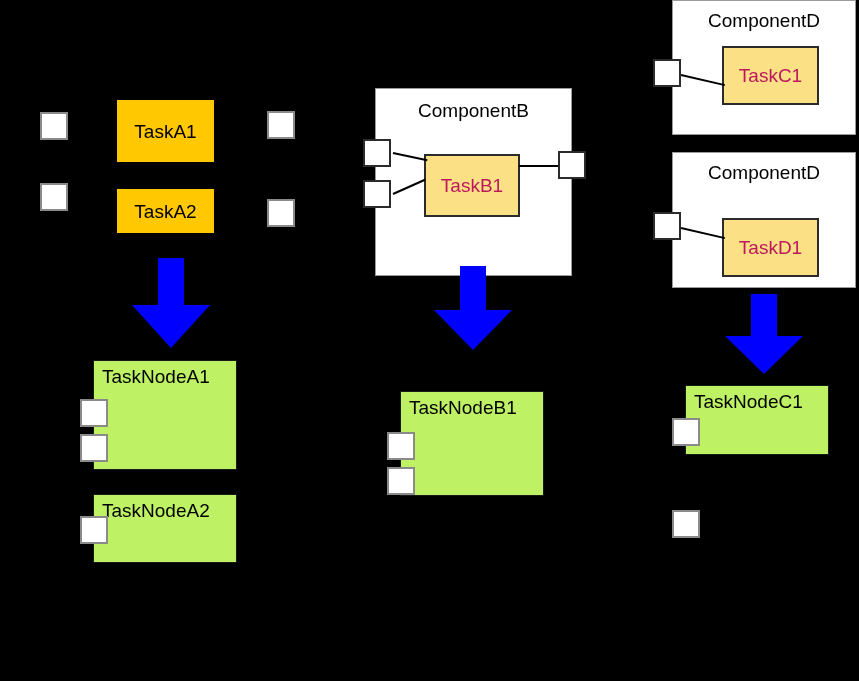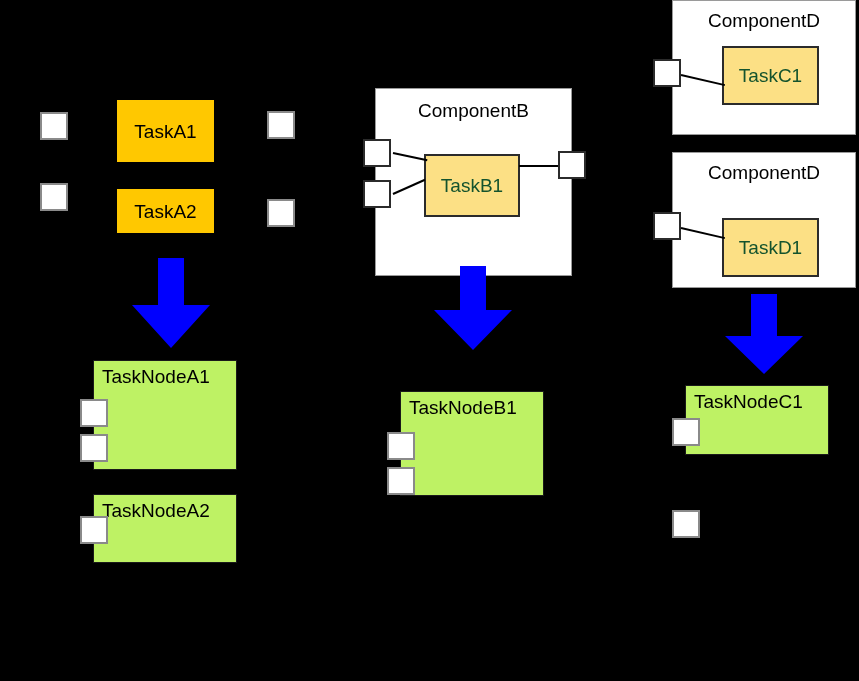--- a/index.html
+++ b/index.html
@@ -56,21 +56,21 @@
     line-height: 1;
   }
   
   .inner-task {
     position: absolute;
     background: #FCE085;
     border: 2px solid #2b2b2b;
     display: flex;
     align-items: center;
     justify-content: center;
-    color: #14532d;
+    color: #be185d;
     font-size: 19px;
     line-height: 1;
     box-sizing: border-box;
   }
   
   .port {
     position: absolute;
     background: #FFFFFF;
     border: 2px solid #8a8a8a;
     box-sizing: border-box;

